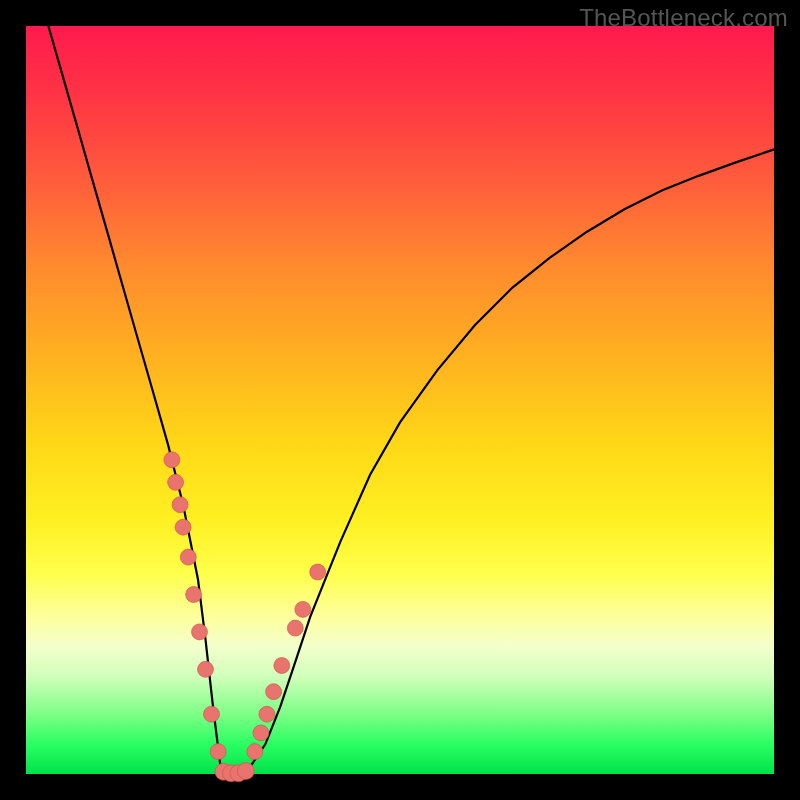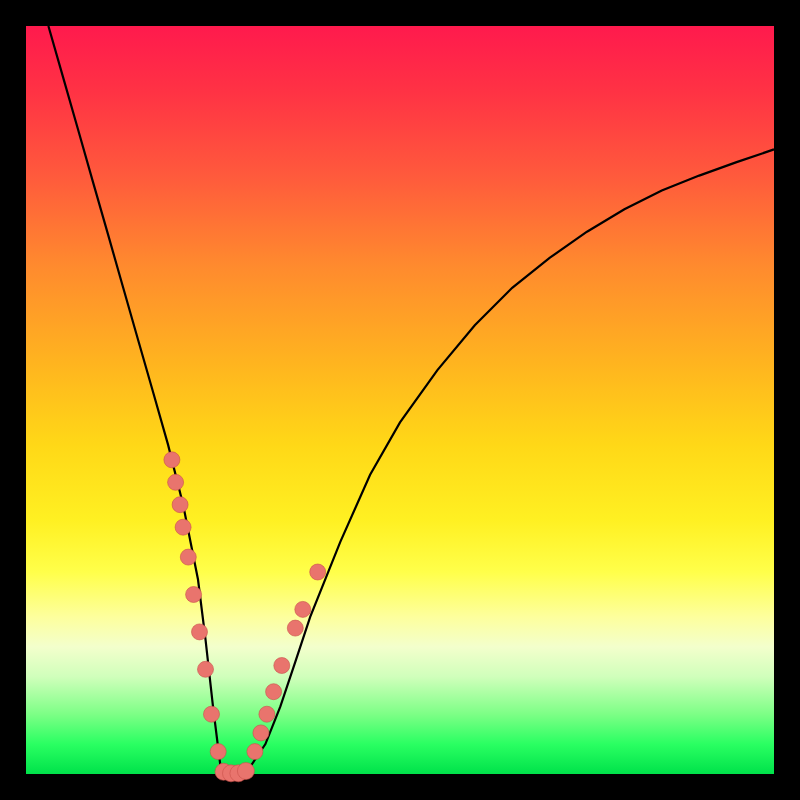--- a/index.html
+++ b/index.html
@@ -58,20 +58,21 @@
     left: 0;
     width: 748px;
     height: 748px;
     overflow: visible;
   }
 </style>
 </head>
 <body>
 
 <div class="frame">
+  <div class="watermark">TheBottleneck.com</div>
   <div class="plot">
     <svg class="curve" viewBox="0 0 748 748">
       <path id="curve-path" fill="none" stroke="#000000" stroke-width="2.2" d="M22.4 0.0 L37.4 52.4 L52.4 104.7 L67.3 157.1 L82.3 209.4 L97.2 261.8 L112.2 314.2 L127.2 366.5 L142.1 418.9 L157.1 478.7 L172.0 553.5 L179.5 613.4 L187.0 680.7 L194.5 740.5 L202.0 748.0 L209.4 748.0 L224.4 740.5 L239.4 718.1 L254.3 680.7 L269.3 635.8 L284.2 590.9 L314.2 516.1 L344.1 448.8 L374.0 396.4 L411.4 344.1 L448.8 299.2 L486.2 261.8 L523.6 231.9 L561.0 205.7 L598.4 183.3 L635.8 164.6 L673.2 149.6 L710.6 136.1 L748.0 123.4"></path>
       <g id="markers">
           <circle cx="145.9" cy="433.8" r="8" fill="#e9746d" stroke="#c9504a" stroke-width="0.6"></circle>
           <circle cx="149.6" cy="456.3" r="8" fill="#e9746d" stroke="#c9504a" stroke-width="0.6"></circle>
           <circle cx="154.1" cy="478.7" r="8" fill="#e9746d" stroke="#c9504a" stroke-width="0.6"></circle>
           <circle cx="157.1" cy="501.2" r="8" fill="#e9746d" stroke="#c9504a" stroke-width="0.6"></circle>
           <circle cx="162.3" cy="531.1" r="8" fill="#e9746d" stroke="#c9504a" stroke-width="0.6"></circle>
           <circle cx="167.6" cy="568.5" r="8" fill="#e9746d" stroke="#c9504a" stroke-width="0.6"></circle>

